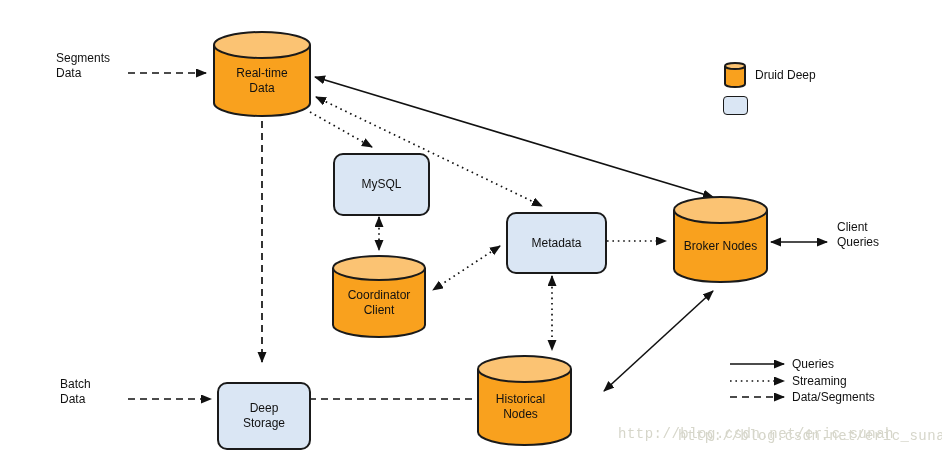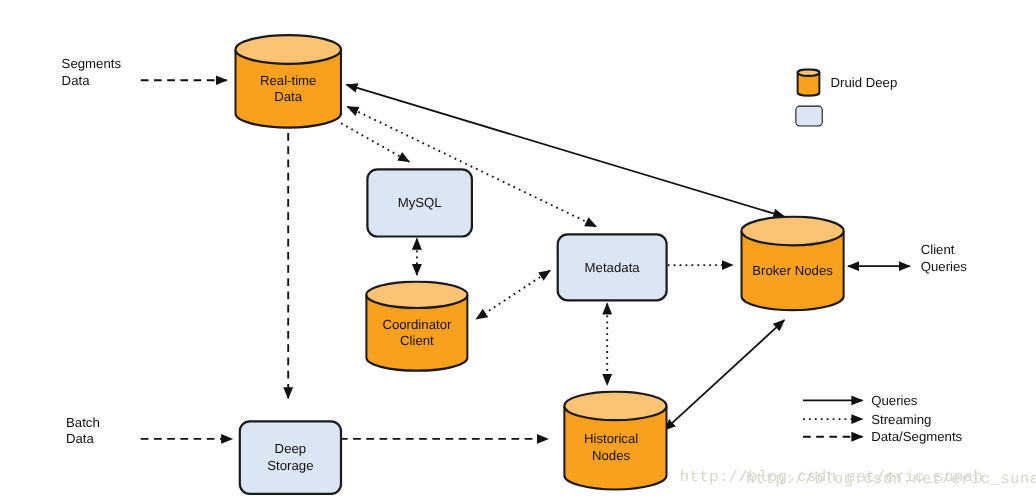--- a/index.html
+++ b/index.html
@@ -113,21 +113,21 @@
   </div>
 
   <div class="node cyl" style="left:673px;top:196px;width:95px;height:88px">
       <svg width="95" height="88" class="cylsvg">
         <path d="M1 14 L1 73 A 46.5 13 0 0 0 94 73 L 94 14" class="cylbody"></path>
         <ellipse cx="47.5" cy="14" rx="46.5" ry="13" class="cyltop"></ellipse>
       </svg>
     <div class="label">Broker Nodes</div>
   </div>
 
-  <div class="node cyl" style="left:512px;top:355px;width:87px;height:92px">
+  <div class="node cyl" style="left:477px;top:355px;width:87px;height:92px">
       <svg width="95" height="92" class="cylsvg">
         <path d="M1 14 L1 77 A 46.5 13 0 0 0 94 77 L 94 14" class="cylbody"></path>
         <ellipse cx="47.5" cy="14" rx="46.5" ry="13" class="cyltop"></ellipse>
       </svg>
     <div class="label">Historical
 Nodes</div>
   </div>
 
   <div class="box" style="left:333px;top:153px;width:93px;height:59px">
     <span>MySQL</span>

